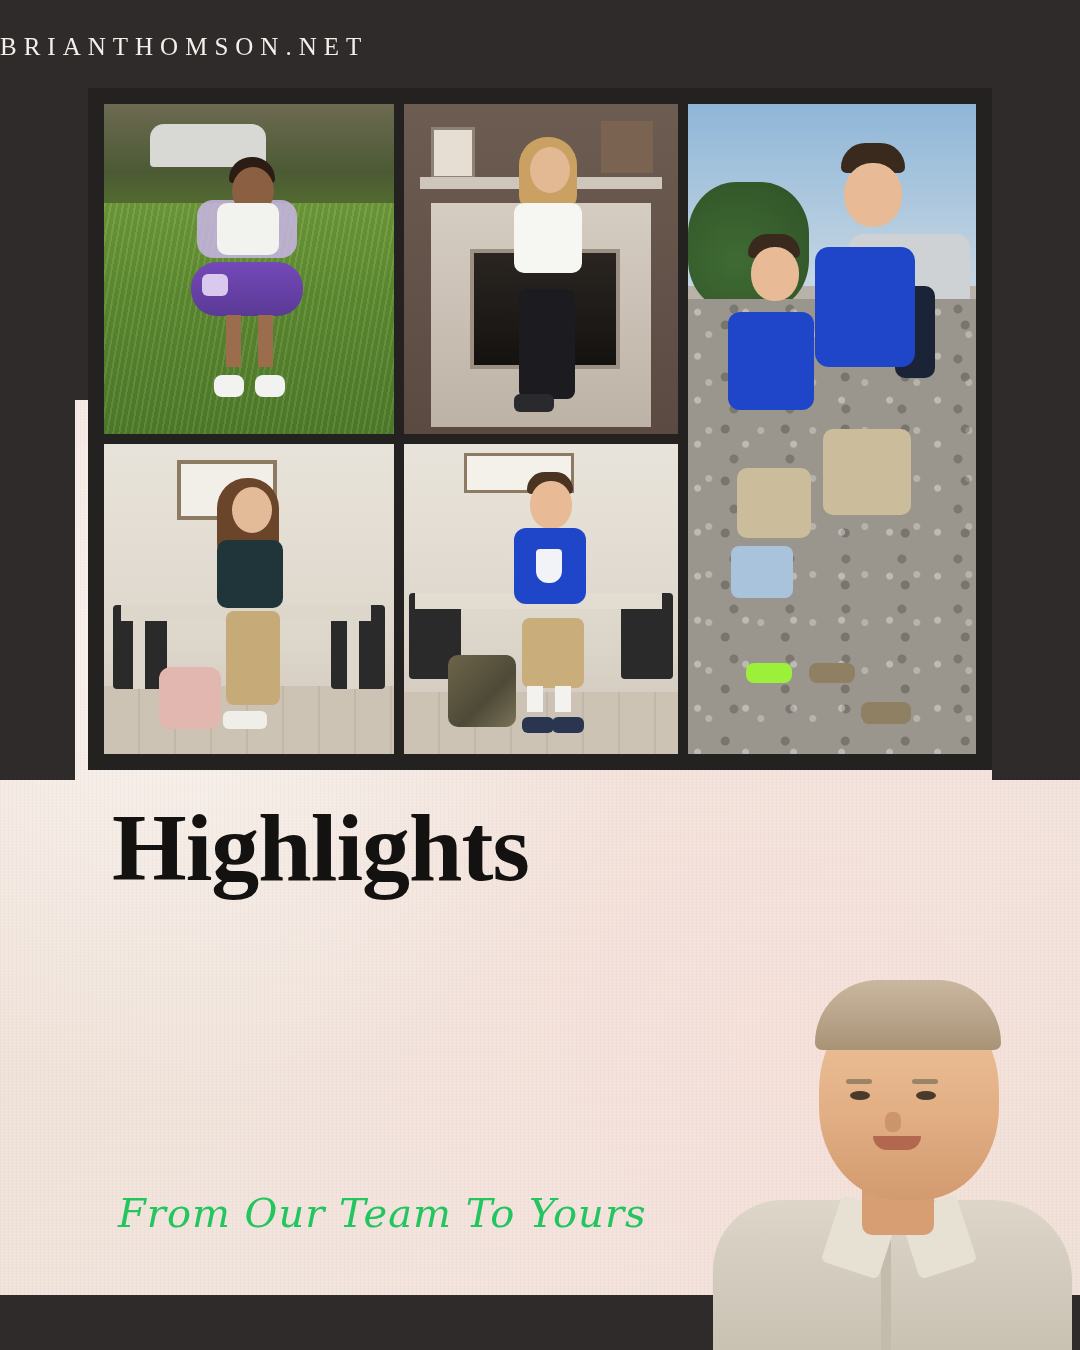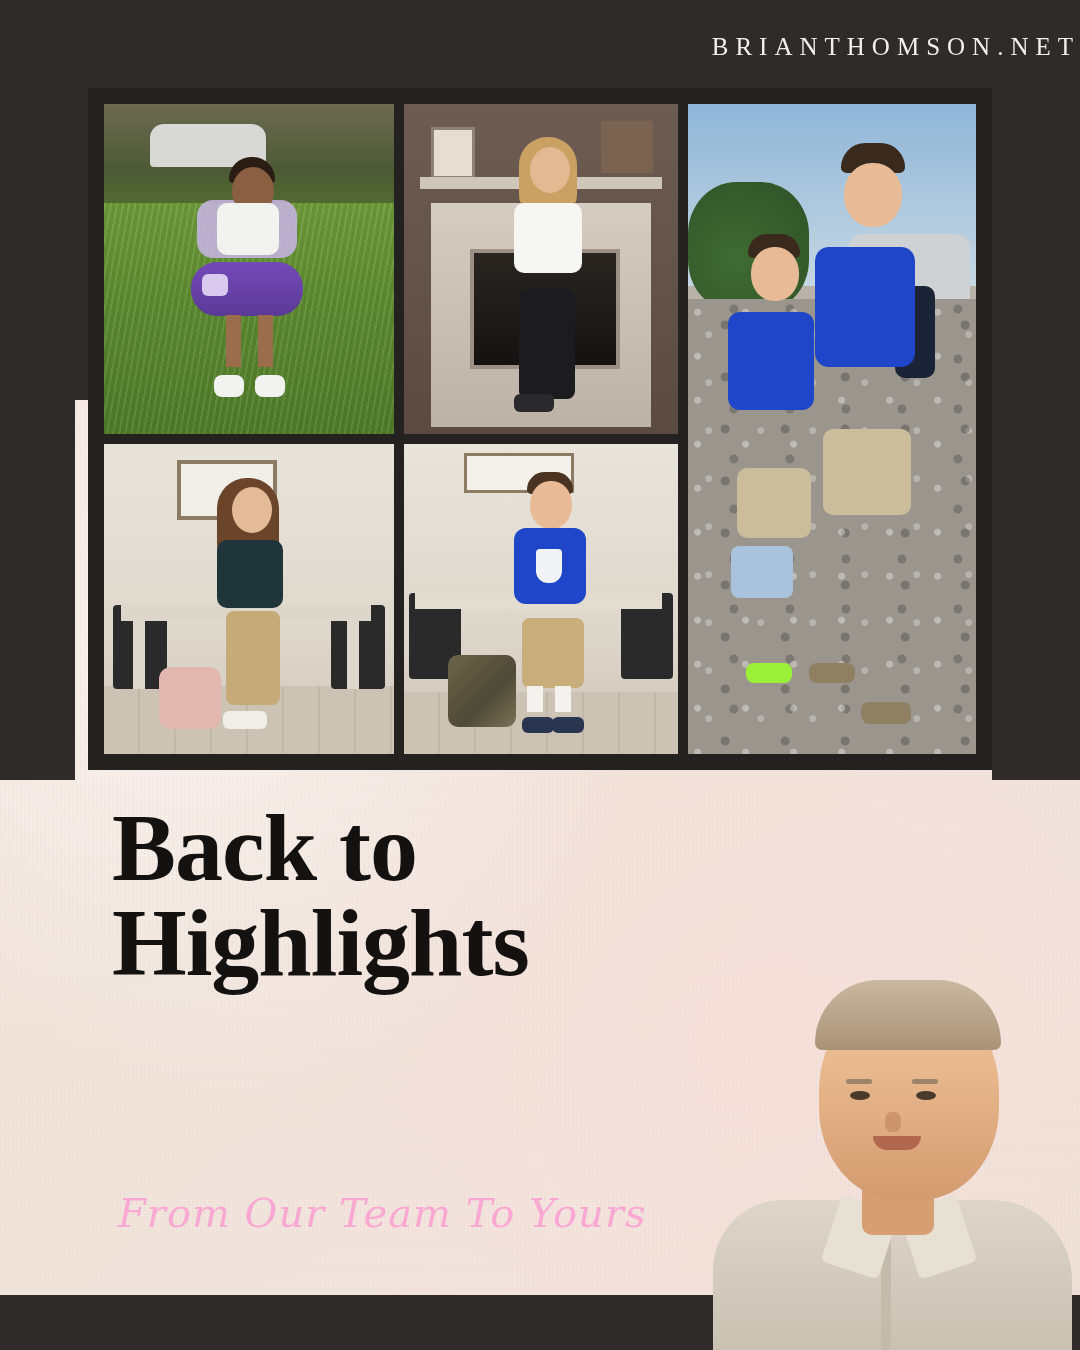--- a/index.html
+++ b/index.html
@@ -65,21 +65,21 @@
     height: 380px;
     background: #2e2b2a;
   }
 
   
   .site-url {
     position: absolute;
     top: 33px;
     left: 0;
     width: 1080px;
-    text-align: right;
+    text-align: left;
     color: #f4efe9;
     font-size: 25px;
     letter-spacing: 7px;
     font-family: "Liberation Serif", serif;
   }
 
   
   .collage {
     position: absolute;
     left: 88px;
@@ -227,21 +227,21 @@
     font-size: 96px;
     line-height: 0.99;
     letter-spacing: -1px;
   }
   .headline .l2 { margin-left: 2px; }
   .subline {
     position: absolute;
     left: 118px;
     top: 1190px;
     width: 660px;
-    color: #f9a8d4;
+    color: #22c55e;
     font-family: "DejaVu Serif", serif;
     font-style: italic;
     font-size: 40px;
     letter-spacing: 1px;
   }
 
   
   .portrait {
     position: absolute;
     right: 0;
@@ -419,21 +419,20 @@
           <div class="shoeA"></div>
           <div class="shoeB"></div>
           <div class="bagCm"></div>
         </div>
       </div>
 
     </div>
   </div>
 
   <div class="headline">
-    <div class="l1">Back to</div>
     <div class="l3">Highlights</div>
   </div>
 
   <div class="subline">From Our Team To Yours</div>
 
   <div class="portrait">
     <div class="bg"></div>
     <div class="shirt"></div>
     <div class="placket"></div>
     <div class="collarL"></div>

